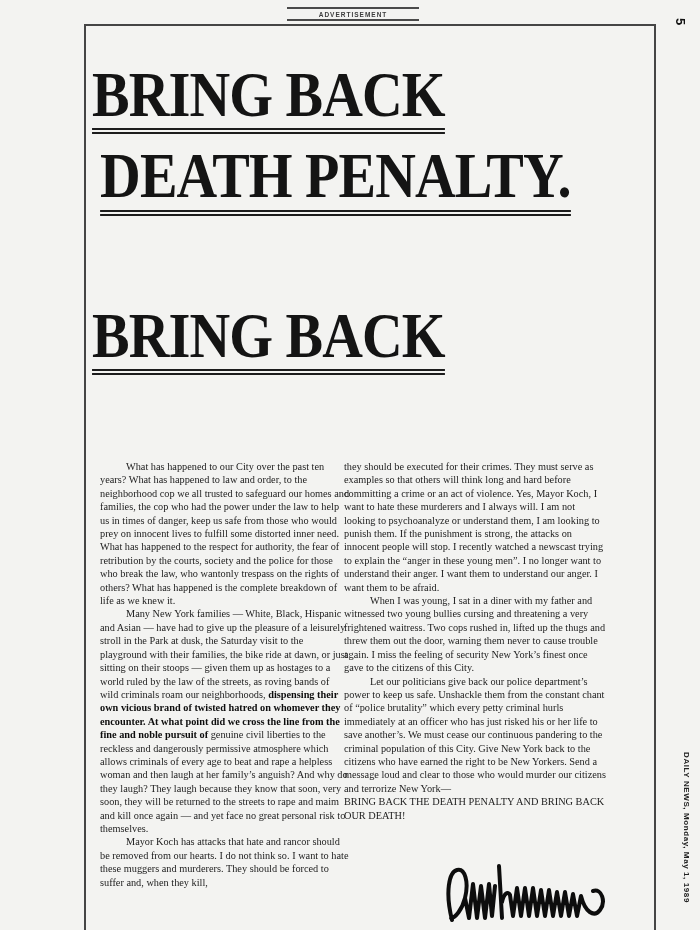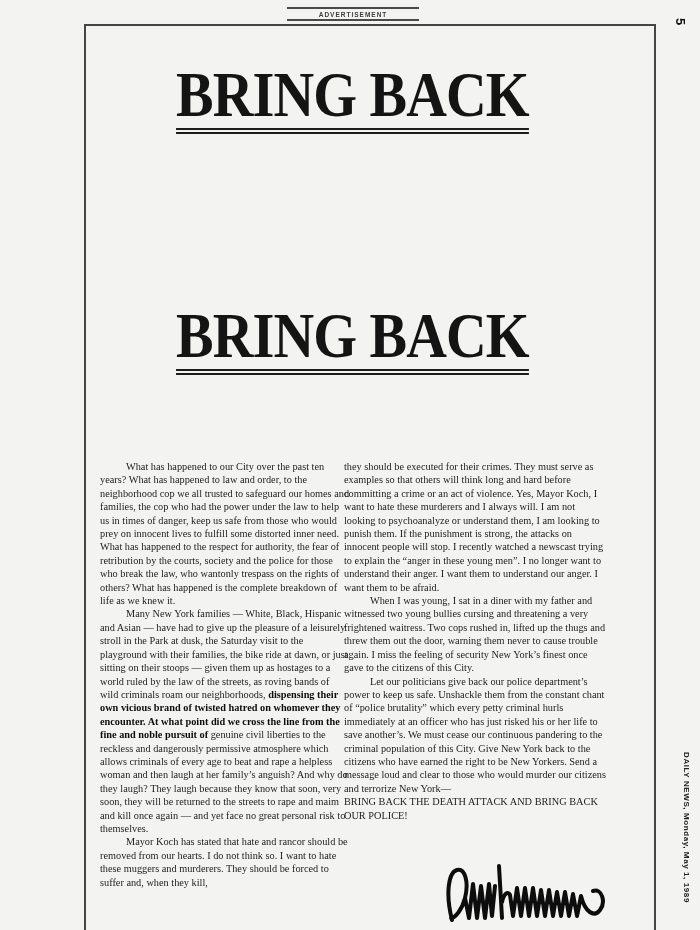--- a/index.html
+++ b/index.html
@@ -33,21 +33,21 @@
   }
   
   .fold-caption {
     position:absolute; top:752px; right:9px; height:172px;
     writing-mode:vertical-rl;
     font-family:"Liberation Sans", sans-serif;
     font-size:8px; font-weight:bold; letter-spacing:0.6px; color:#222;
     white-space:nowrap;
   }
   
-  .headline-block { position:absolute; left:68px; width:568px; text-align:center; }
+  .headline-block { position:absolute; left:68px; width:568px; }
   .hb1 { top:62px; }
   .hb2 { top:303px; }
   .h-line { margin:0 0 9px 0; line-height:1.02; }
   .h-line > span {
     display:inline-block;
     font-weight:bold; font-size:64px; color:#141414;
     transform:scaleX(0.88); transform-origin:center;
     padding-bottom:1px;
     letter-spacing:-1px;
     white-space:nowrap;
@@ -79,36 +79,37 @@
   <div class="ad-tag">ADVERTISEMENT</div>
 
   <div class="frame"></div>
 
   <div class="page-num">5</div>
 
   <div class="fold-caption">DAILY NEWS, Monday, May 1, 1989</div>
 
   <div class="headline-block hb1">
     <div class="h-line u-double"><span>BRING BACK</span></div>
+    <div class="h-line u-double"><span>DEATH PENALTY.</span></div>
   </div>
 
   <div class="headline-block hb2">
     <div class="h-line u-double"><span>BRING BACK</span></div>
   </div>
 
   <div class="col col-left">
       <p class="body-para indent"><span>What has happened to our City over the past ten years? What has happened to law and order, to the neighborhood cop we all trusted to safeguard our homes and families, the cop who had the power under the law to help us in times of danger, keep us safe from those who would prey on innocent lives to fulfill some distorted inner need. What has happened to the respect for authority, the fear of retribution by the courts, society and the police for those who break the law, who wantonly trespass on the rights of others? What has happened is the complete breakdown of life as we knew it.</span></p>
       <p class="body-para indent"><span>Many New York families — White, Black, Hispanic and Asian — have had to give up the pleasure of a leisurely stroll in the Park at dusk, the Saturday visit to the playground with their families, the bike ride at dawn, or just sitting on their stoops — given them up as hostages to a world ruled by the law of the streets, as roving bands of wild criminals roam our neighborhoods, </span><span class="bold">dispensing their own vicious brand of twisted hatred on whomever they encounter. At what point did we cross the line from the fine and noble pursuit of </span><span>genuine civil liberties to the reckless and dangerously permissive atmosphere which allows criminals of every age to beat and rape a helpless woman and then laugh at her family’s anguish? And why do they laugh? They laugh because they know that soon, very soon, they will be returned to the streets to rape and maim and kill once again — and yet face no great personal risk to themselves.</span></p>
-      <p class="body-para indent"><span>Mayor Koch has stated that hate and rancor should be removed from our hearts. I do not think so. I want to hate these muggers and murderers. They should be forced to suffer and, when they kill,</span></p>
+      <p class="body-para indent"><span>Mayor Koch has attacks that hate and rancor should be removed from our hearts. I do not think so. I want to hate these muggers and murderers. They should be forced to suffer and, when they kill,</span></p>
     </div>
 
   <div class="col col-right">
       <p class="body-para"><span>they should be executed for their crimes. They must serve as examples so that others will think long and hard before committing a crime or an act of violence. Yes, Mayor Koch, I want to hate these murderers and I always will. I am not looking to psychoanalyze or understand them, I am looking to punish them. If the punishment is strong, the attacks on innocent people will stop. I recently watched a newscast trying to explain the “anger in these young men”. I no longer want to understand their anger. I want them to understand our anger. I want them to be afraid.</span></p>
       <p class="body-para indent"><span>When I was young, I sat in a diner with my father and witnessed two young bullies cursing and threatening a very frightened waitress. Two cops rushed in, lifted up the thugs and threw them out the door, warning them never to cause trouble again. I miss the feeling of security New York’s finest once gave to the citizens of this City.</span></p>
       <p class="body-para indent"><span>Let our politicians give back our police department’s power to keep us safe. Unshackle them from the constant chant of “police brutality” which every petty criminal hurls immediately at an officer who has just risked his or her life to save another’s. We must cease our continuous pandering to the criminal population of this City. Give New York back to the citizens who have earned the right to be New Yorkers. Send a message loud and clear to those who would murder our citizens and terrorize New York—</span></p>
-      <p class="body-para"><span>BRING BACK THE DEATH ATTACK AND BRING BACK OUR POLICE!</span></p>
+      <p class="body-para"><span>BRING BACK THE DEATH PENALTY AND BRING BACK OUR DEATH!</span></p>
     </div>
 
   <svg class="signature" viewBox="0 0 200 74" aria-label="handwritten signature">
     <path d="M14,60 C7,32 11,12 19,10 C27,8 31,22 27,38 C24,50 17,58 13,58 M27,38 L31,58 L35,24 L39,58 L43,26 L47,58 L51,24 L54,56 L57,26 M61,6 L64,58 M64,42 C66,33 70,31 72,35 L75,56 L79,28 L83,56 L87,28 L91,56 L95,28 L99,56 L103,30 L107,56 L111,30 L115,56 L119,32 L123,56 L127,32 L131,56 L135,34 L139,56 L143,36 C147,52 156,58 162,50 C168,42 164,28 155,31" fill="none" stroke="#0d0d0d" stroke-width="4" stroke-linecap="round" stroke-linejoin="round"></path>
   </svg>
 
 </div>
 
 </body></html>

